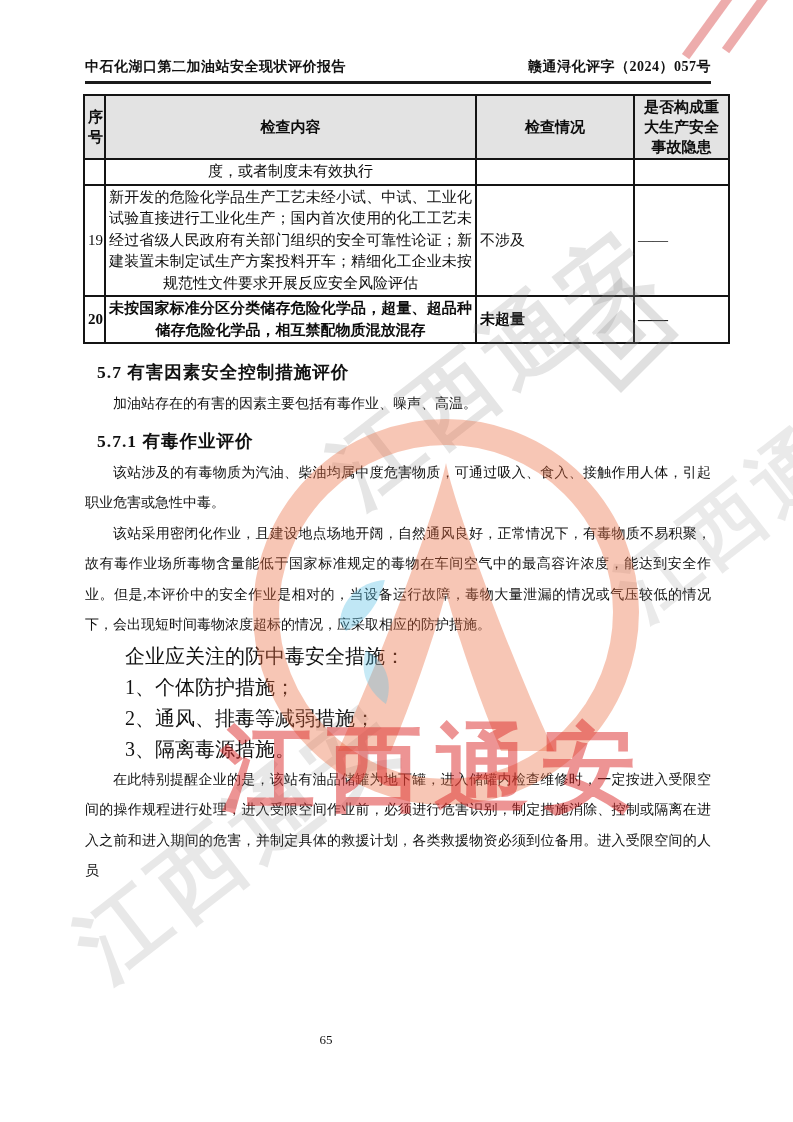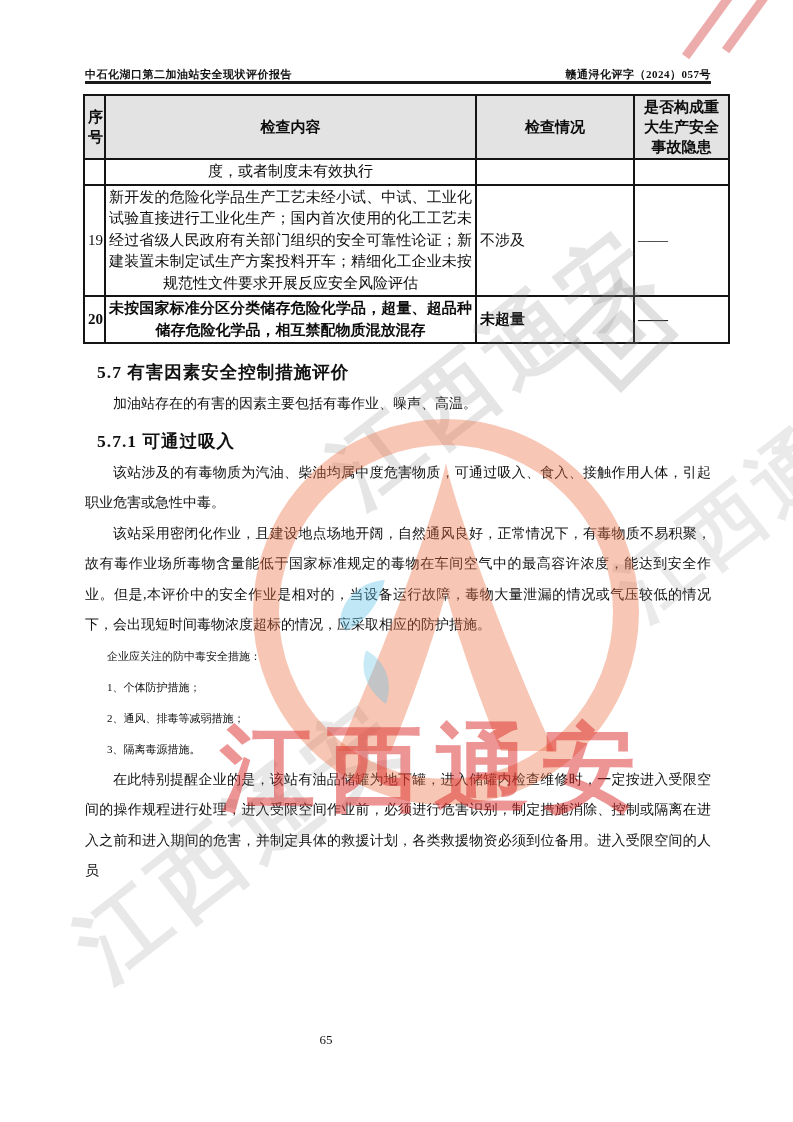--- a/index.html
+++ b/index.html
@@ -1,20 +1,20 @@
 <!DOCTYPE html>
 <html><head>
 <meta charset="utf-8">
 <style>
   html,body{margin:0;padding:0;}
   body{width:793px;height:1122px;background:#ffffff;font-family:"Liberation Serif","DejaVu Serif",serif;color:#111;}
   #page{position:relative;width:793px;height:1122px;background:#fff;overflow:hidden;}
 
   
-  .doc-header{position:absolute;top:67px;left:85px;width:626px;display:flex;justify-content:space-between;align-items:flex-end;font-size:11px;font-weight:bold;letter-spacing:.5px;}
+  .doc-header{position:absolute;top:58px;left:85px;width:626px;display:flex;justify-content:space-between;align-items:flex-end;font-size:14px;font-weight:bold;letter-spacing:.5px;}
   .doc-header-rule{position:absolute;top:81px;left:85px;width:626px;border-top:3px solid #1b1b1b;}
 
   
   table.check{position:absolute;top:94px;left:83px;width:645px;border-collapse:collapse;table-layout:fixed;font-size:15px;color:#0d0d0d;}
   table.check th,table.check td{border:2px solid #141414;padding:1px 3px;vertical-align:middle;}
   table.check th{background:#e3e3e3;font-weight:bold;text-align:center;line-height:20px;}
   tr.hrow{height:62px;}
   tr.r-cont{height:15px;}
   tr.r-19{height:106px;}
   tr.r-20{height:44px;font-weight:bold;}
@@ -22,21 +22,21 @@
   td.c-content{line-height:21.5px;text-align:justify;text-align-last:center;}
   td.c-content.center-only{text-align:center;text-align-last:center;}
   td.c-status,td.c-hazard{}
 
   
   .body-copy{position:absolute;top:351px;left:85px;width:626px;}
   p{margin:0;}
   .p-summary{font-weight:bold;font-size:16.5px;line-height:31px;text-indent:2em;text-align:justify;}
   .h-sec{font-size:17.5px;font-weight:bold;margin:9px 0 5px 12px;line-height:24px;letter-spacing:1px;}
   .p-body{font-size:14px;line-height:30.5px;text-indent:2em;text-align:justify;}
-  .p-list{font-size:11px;line-height:31px;text-indent:2em;}
+  .p-list{font-size:20px;line-height:31px;text-indent:2em;}
 
   
   .page-number{position:absolute;top:1032px;left:0;width:652px;text-align:center;font-size:13px;}
 
   
   .wm{position:absolute;pointer-events:none;}
   .wm-gray{font-family:"Liberation Sans","DejaVu Sans",sans-serif;font-weight:bold;white-space:nowrap;transform-origin:left top;}
   .wm-gray-1{left:305px;top:438px;font-size:88px;letter-spacing:8px;color:rgba(125,125,125,0.20);transform:rotate(-38deg);}
   .wm-gray-2{left:52px;top:912px;font-size:88px;letter-spacing:8px;color:rgba(125,125,125,0.18);transform:rotate(-38deg);}
   .wm-gray-3{left:596px;top:560px;font-size:78px;letter-spacing:6px;color:rgba(125,125,125,0.16);transform:rotate(-38deg);}
@@ -94,21 +94,21 @@
         <td class="c-content">未按国家标准分区分类储存危险化学品，超量、超品种储存危险化学品，相互禁配物质混放混存</td>
         <td class="c-status">未超量</td>
         <td class="c-hazard">——</td>
       </tr>
     </tbody>
   </table>
 
   <div class="body-copy">
     <p class="h-sec">5.7 有害因素安全控制措施评价</p>
     <p class="p-body">加油站存在的有害的因素主要包括有毒作业、噪声、高温。</p>
-    <p class="h-sec">5.7.1 可通过吸入</p>
+    <p class="h-sec">5.7.1 有毒作业评价</p>
     <p class="p-body">该站涉及的有毒物质为汽油、柴油均属中度危害物质，可通过吸入、食入、接触作用人体，引起职业危害或急性中毒。</p>
     <p class="p-body">该站采用密闭化作业，且建设地点场地开阔，自然通风良好，正常情况下，有毒物质不易积聚，故有毒作业场所毒物含量能低于国家标准规定的毒物在车间空气中的最高容许浓度，能达到安全作业。但是,本评价中的安全作业是相对的，当设备运行故障，毒物大量泄漏的情况或气压较低的情况下，会出现短时间毒物浓度超标的情况，应采取相应的防护措施。</p>
     <p class="p-list">企业应关注的防中毒安全措施：</p>
     <p class="p-list">1、个体防护措施；</p>
     <p class="p-list">2、通风、排毒等减弱措施；</p>
     <p class="p-list">3、隔离毒源措施。</p>
     <p class="p-body">在此特别提醒企业的是，该站有油品储罐为地下罐，进入储罐内检查维修时，一定按进入受限空间的操作规程进行处理，进入受限空间作业前，必须进行危害识别，制定措施消除、控制或隔离在进入之前和进入期间的危害，并制定具体的救援计划，各类救援物资必须到位备用。进入受限空间的人员</p>
   </div>
 
   <div class="page-number">65</div>

